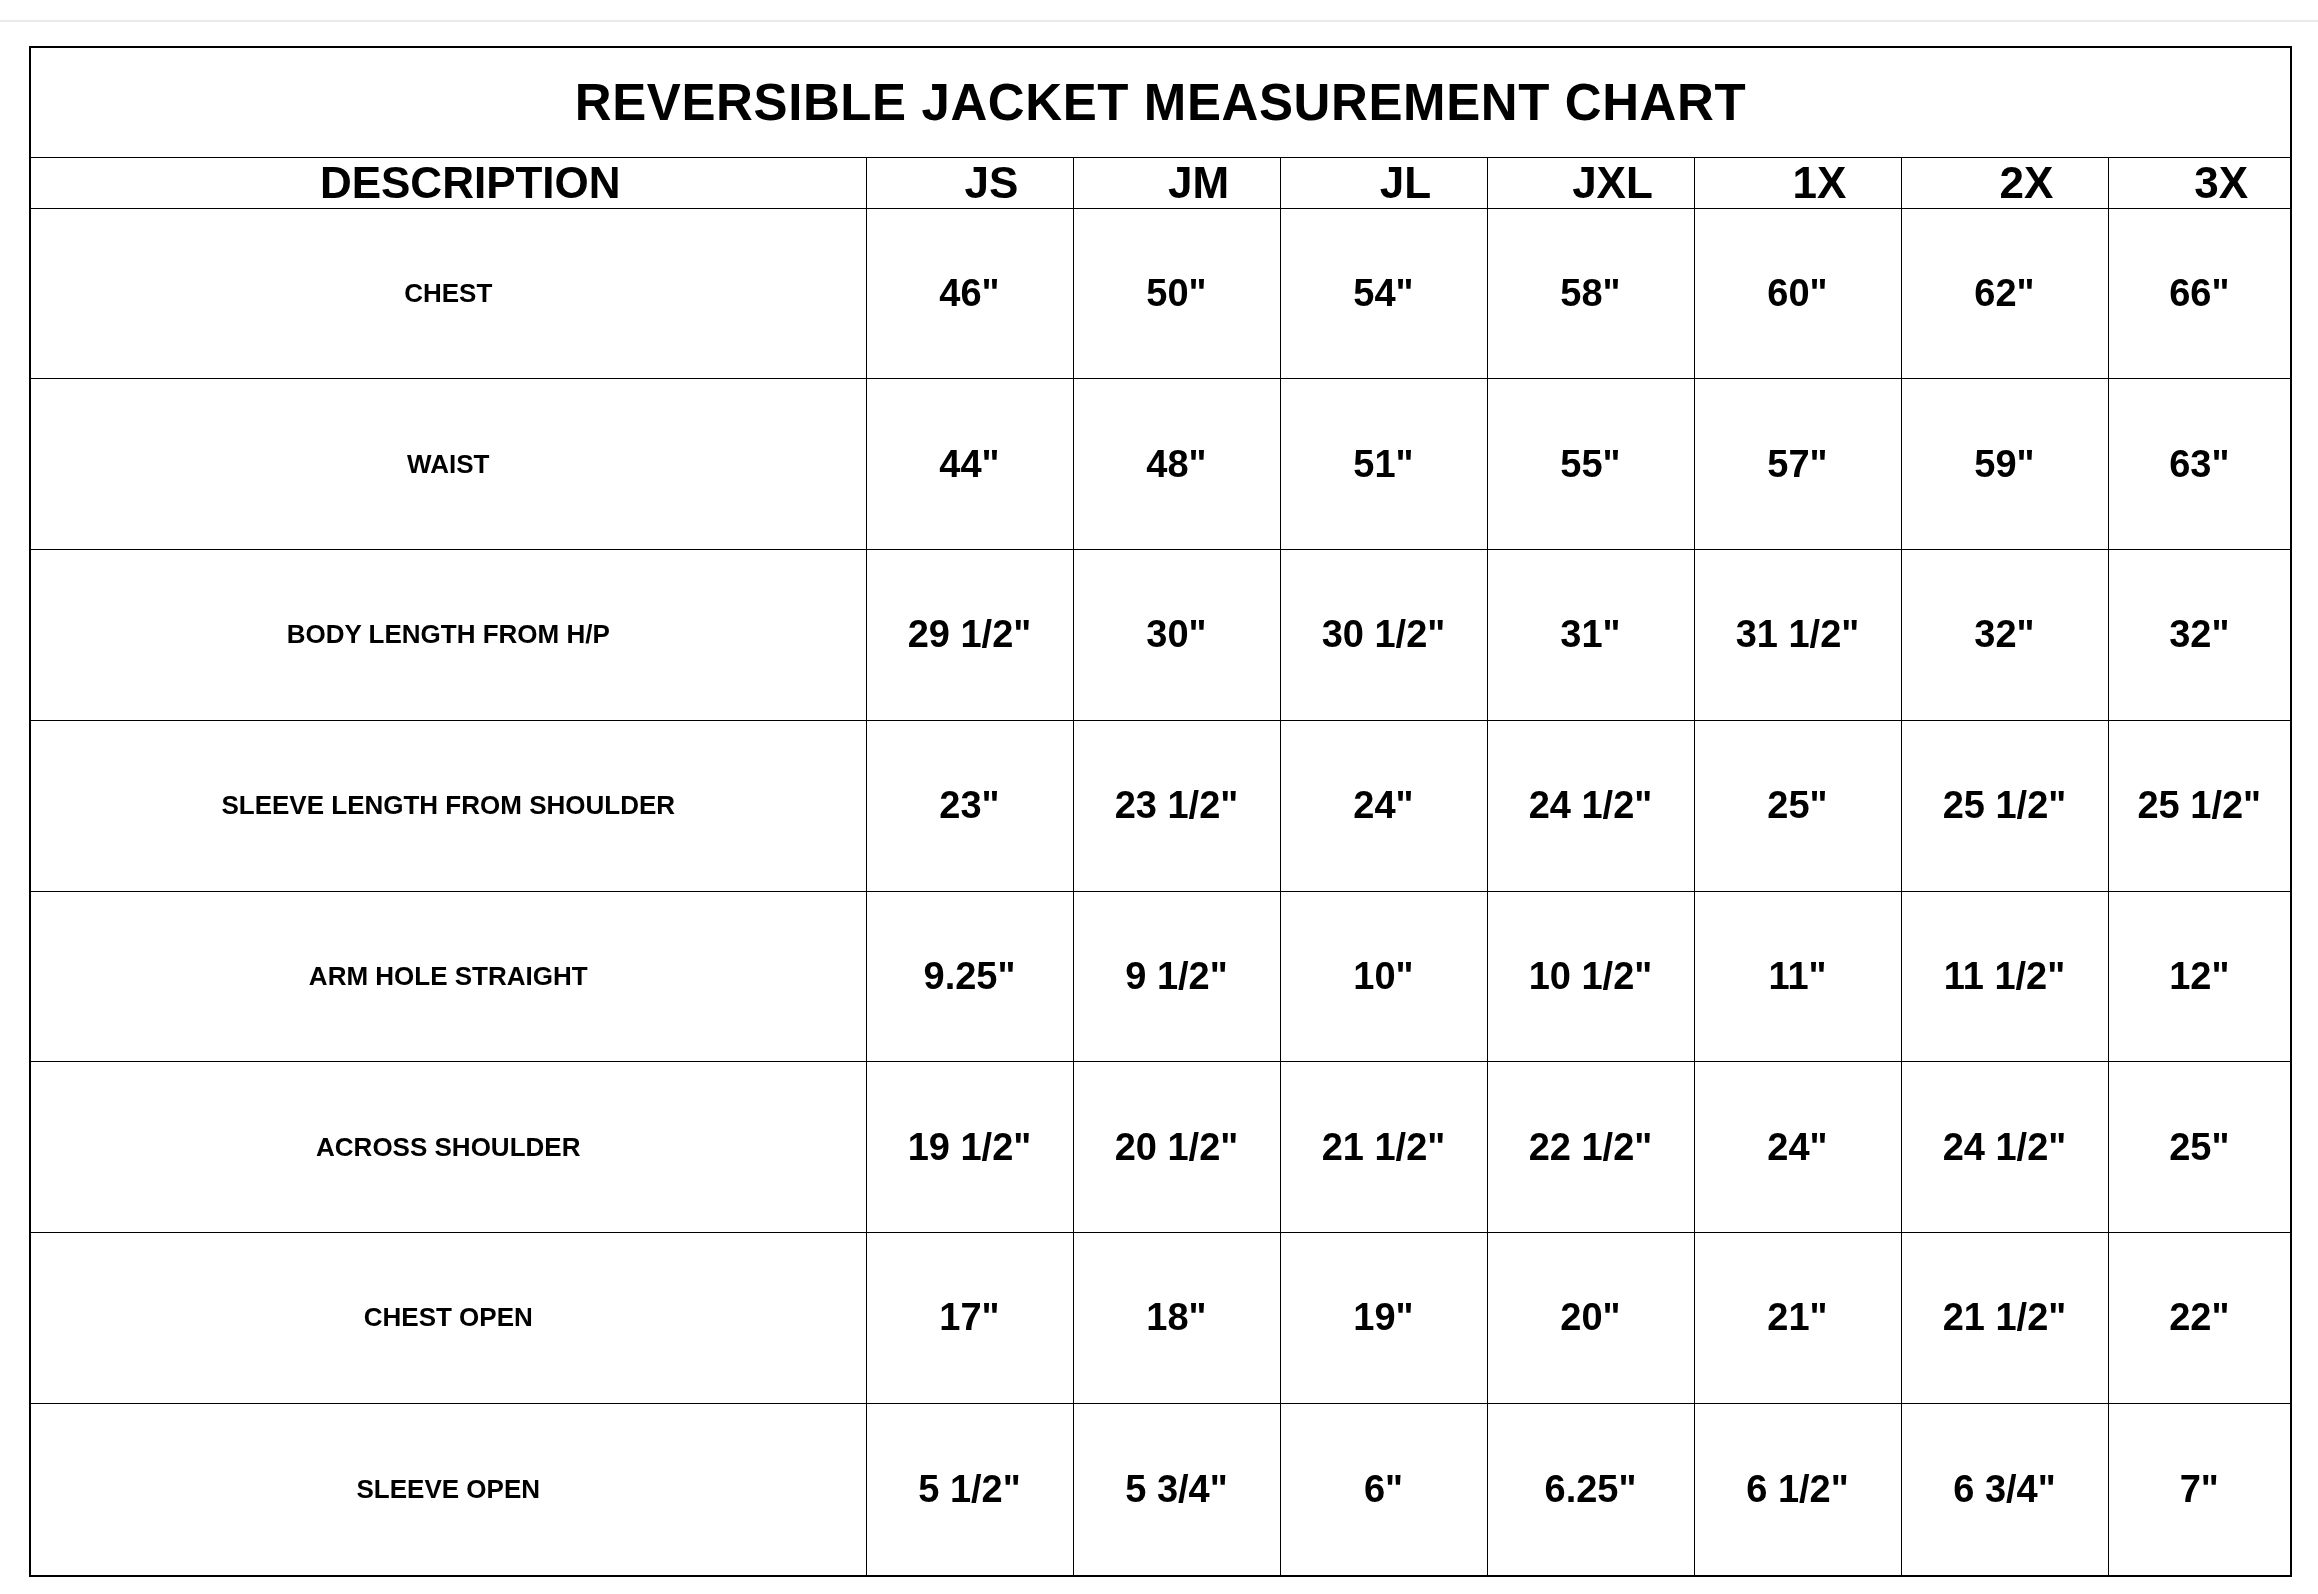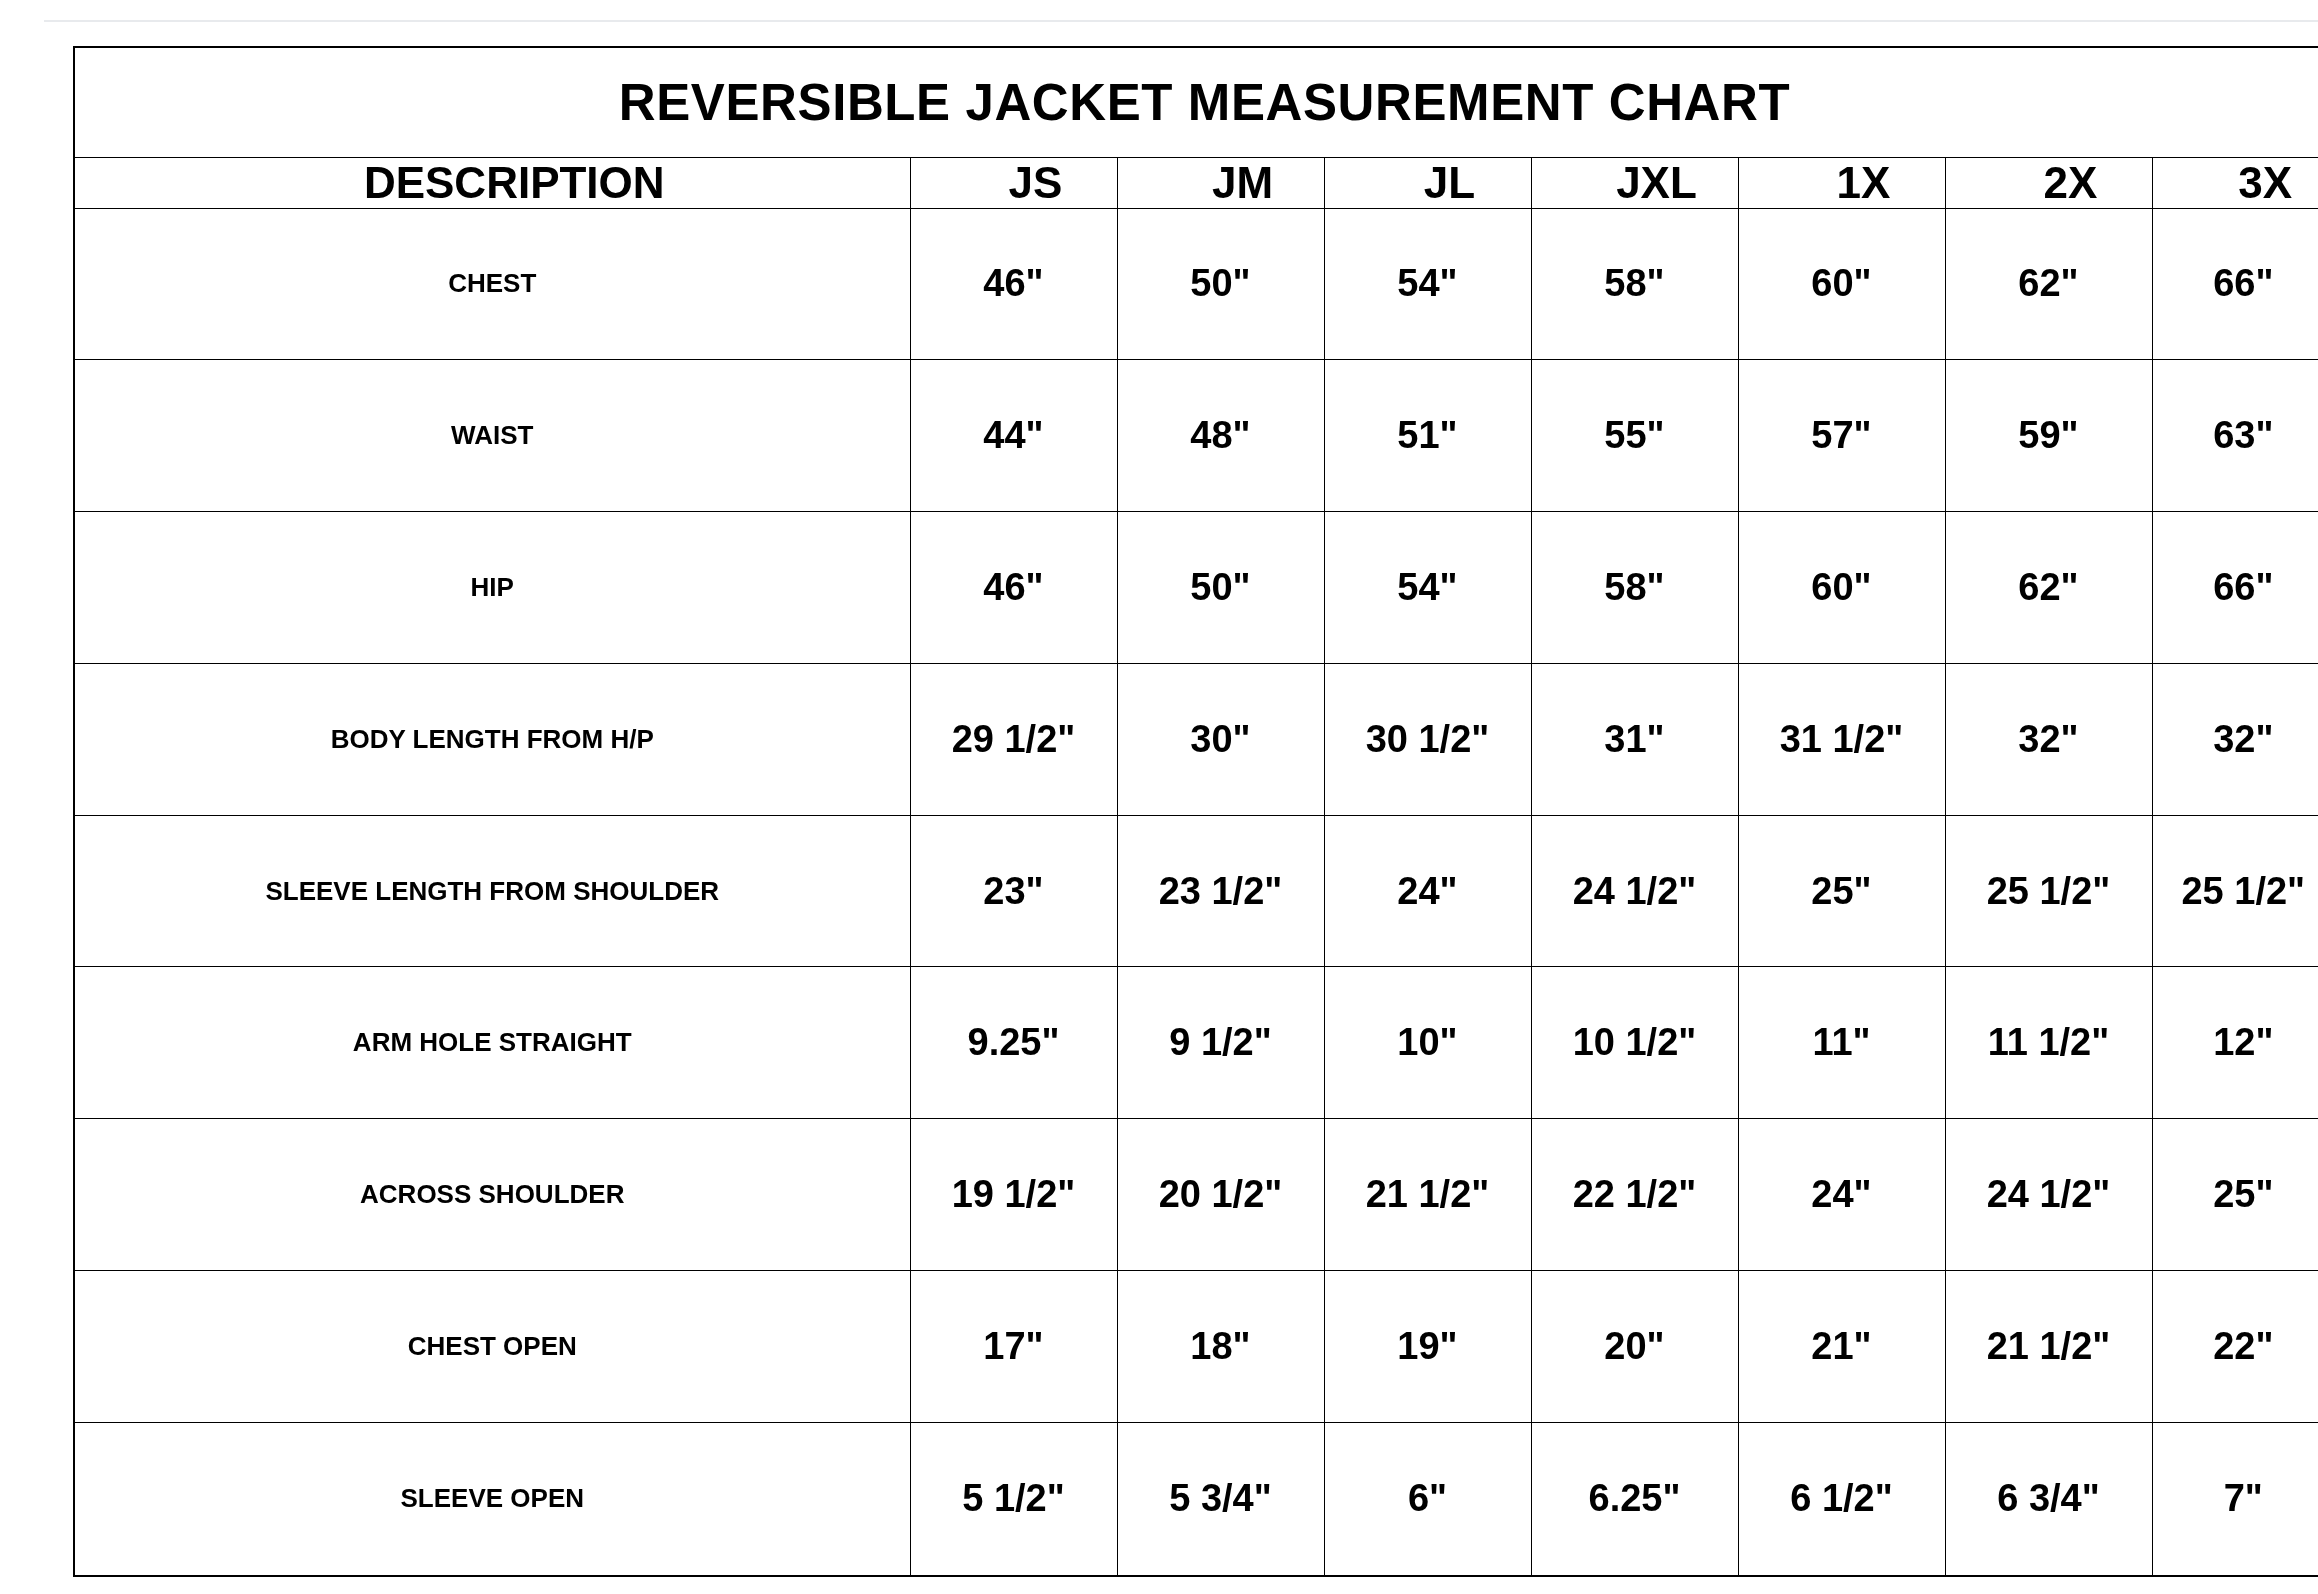--- a/index.html
+++ b/index.html
@@ -7,21 +7,21 @@
     --ink:#000000;
     --divider:#e8eaed;
   }
   *{ margin:0; padding:0; box-sizing:border-box; }
   html,body{
     width:2319px; height:1594px;
     background:var(--bg);
     overflow:hidden;
     font-family:"Liberation Sans", sans-serif;
   }
-  .page{ position:relative; width:2035px; height:1594px; background:var(--bg);margin-left:44px; }
+  .page{ position:relative; width:2035px; height:1594px; background:var(--bg); }
   .top-divider{
     position:absolute; left:0; top:20px; width:2319px; height:1.7px;
     background:var(--divider);
   }
   table.chart{
     position:absolute; left:29px; top:46px;
     width:2261px; height:1531px;
     border-collapse:collapse; table-layout:fixed;
     border:2.9px solid var(--ink);
     color:var(--ink);
@@ -89,30 +89,20 @@
           <td class="cell label-cell">WAIST</td>
           <td class="cell value-cell">44"</td>
           <td class="cell value-cell">48"</td>
           <td class="cell value-cell">51"</td>
           <td class="cell value-cell">55"</td>
           <td class="cell value-cell">57"</td>
           <td class="cell value-cell">59"</td>
           <td class="cell value-cell">63"</td>
         </tr>
         <tr>
-          <td class="cell label-cell">HIP</td>
-          <td class="cell value-cell">46"</td>
-          <td class="cell value-cell">50"</td>
-          <td class="cell value-cell">54"</td>
-          <td class="cell value-cell">58"</td>
-          <td class="cell value-cell">60"</td>
-          <td class="cell value-cell">62"</td>
-          <td class="cell value-cell">66"</td>
-        </tr>
-        <tr>
           <td class="cell label-cell">BODY LENGTH FROM H/P</td>
           <td class="cell value-cell">29 1/2"</td>
           <td class="cell value-cell">30"</td>
           <td class="cell value-cell">30 1/2"</td>
           <td class="cell value-cell">31"</td>
           <td class="cell value-cell">31 1/2"</td>
           <td class="cell value-cell">32"</td>
           <td class="cell value-cell">32"</td>
         </tr>
         <tr>

